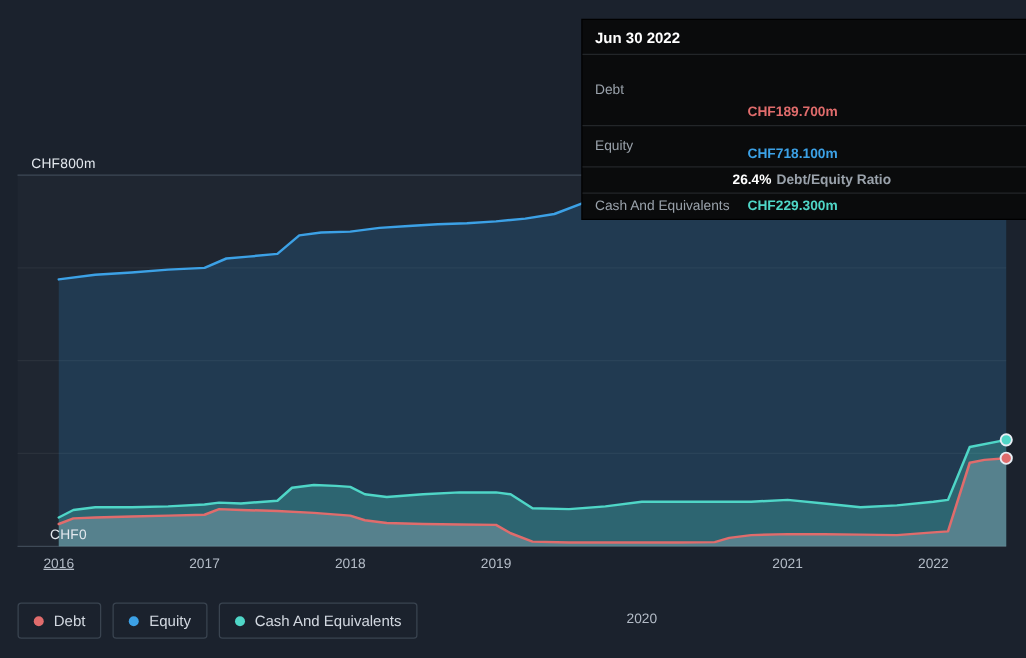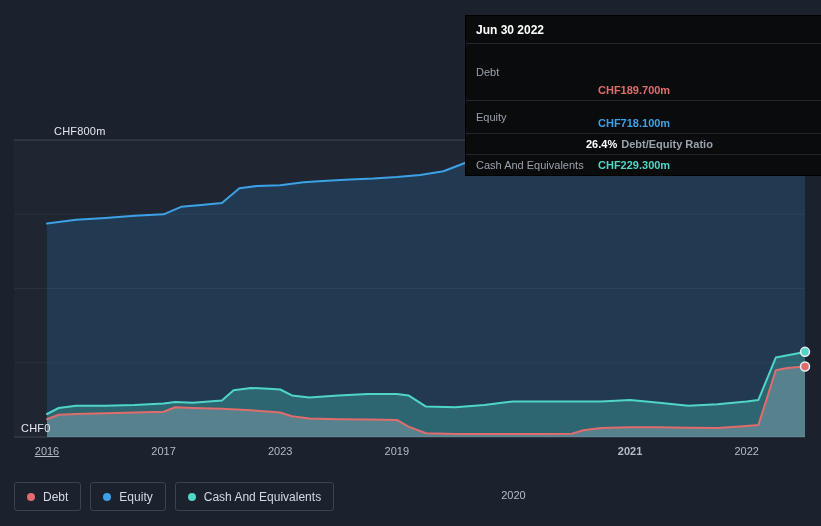--- a/index.html
+++ b/index.html
@@ -3,22 +3,22 @@
 <meta charset="utf-8">
 <style>
   html,body{margin:0;padding:0;background:#1b222d;}
   body{font-family:"Liberation Sans","DejaVu Sans",sans-serif;}
   #app{position:relative;width:821px;height:526px;background:#1b222d;overflow:hidden;}
 
   
   #chart-wrap{position:absolute;left:14px;top:125px;width:791px;height:330px;}
   #chart-svg{position:absolute;left:0;top:0;overflow:visible;display:block;}
   .y-label{position:absolute;font-size:11px;color:#e3e8ee;letter-spacing:.2px;}
-  #y-label-top{left:11px;top:0px;margin-left:29px;}
-  #y-label-zero{left:7px;top:297px;}
+  #y-label-top{left:11px;top:0px;}
+  #y-label-zero{left:26px;top:297px;}
   #x-axis{position:absolute;left:0;top:320px;width:791px;height:16px;}
   .x-tick{position:absolute;transform:translateX(-50%);font-size:11px;color:#b4bcc7;}
 
   
   #tooltip{position:absolute;left:466px;top:16px;width:395px;background:#0a0b0c;
            box-shadow:0 0 0 1px #000;font-size:11px;color:#e3e8ee;}
   .t-title{padding:7px 10px 6px;font-size:12px;font-weight:bold;color:#ffffff;}
   .t-row{display:flex;align-items:center;border-top:1px solid #232629;padding:4px 10px;}
   .t-label{width:122px;flex:none;color:#9aa2ab;}
   .t-value{font-weight:bold;}
@@ -60,24 +60,24 @@
         <path d="M33.0,294.2L44.7,289.7L62.2,289.0L91.3,288.2L120.5,287.5L149.6,286.8L161.3,282.3L178.8,283.0L207.9,283.8L237.1,285.3L266.2,287.5L277.9,291.2L295.4,293.4L324.5,294.2L353.7,294.6L382.8,294.9L394.5,301.6L412.0,308.3L441.2,309.0L470.3,309.0L499.5,309.0L528.6,309.0L557.8,308.7L569.4,305.3L586.9,303.1L616.1,302.3L645.2,302.3L674.4,302.7L703.5,303.1L732.7,300.9L744.4,300.1L761.8,245.2L773.5,242.9L791.0,241.6" fill="none" stroke="#e06c6c" stroke-width="2" stroke-linejoin="round" stroke-linecap="round"></path>
         <circle cx="791" cy="45.40537499999999" r="4.5" fill="#3ca1e6" stroke="#e8eef5" stroke-width="1.5"></circle>
         <circle cx="791" cy="226.87237499999998" r="4.5" fill="#4fd6c7" stroke="#e8eef5" stroke-width="1.5"></circle>
         <circle cx="791" cy="241.573875" r="4.5" fill="#e06c6c" stroke="#e8eef5" stroke-width="1.5"></circle>
       </svg>
     <span class="y-label" id="y-label-top">CHF800m</span>
     <span class="y-label" id="y-label-zero">CHF0</span>
     <div id="x-axis">
         <span class="x-tick" style="left: 33px; text-decoration: underline;">2016</span>
         <span class="x-tick" style="left: 149.615px;">2017</span>
-        <span class="x-tick" style="left: 266.231px;">2023</span>
+        <span class="x-tick" style="left: 266.231px;">2018</span>
         <span class="x-tick" style="left: 382.846px;">2019</span>
         <span class="x-tick" style="left: 499.462px; margin-top: 44px;">2020</span>
-        <span class="x-tick" style="left: 616.077px; font-weight: bold;">2021</span>
+        <span class="x-tick" style="left: 616.077px;">2021</span>
         <span class="x-tick" style="left: 732.692px;">2022</span>
       </div>
   </div>
 
   <div id="tooltip">
     <div class="t-title">Jun 30 2022</div>
     <div class="t-row">
       <span class="t-label">Debt</span>
       <span class="t-value debt">CHF189.700m</span>
     </div>

